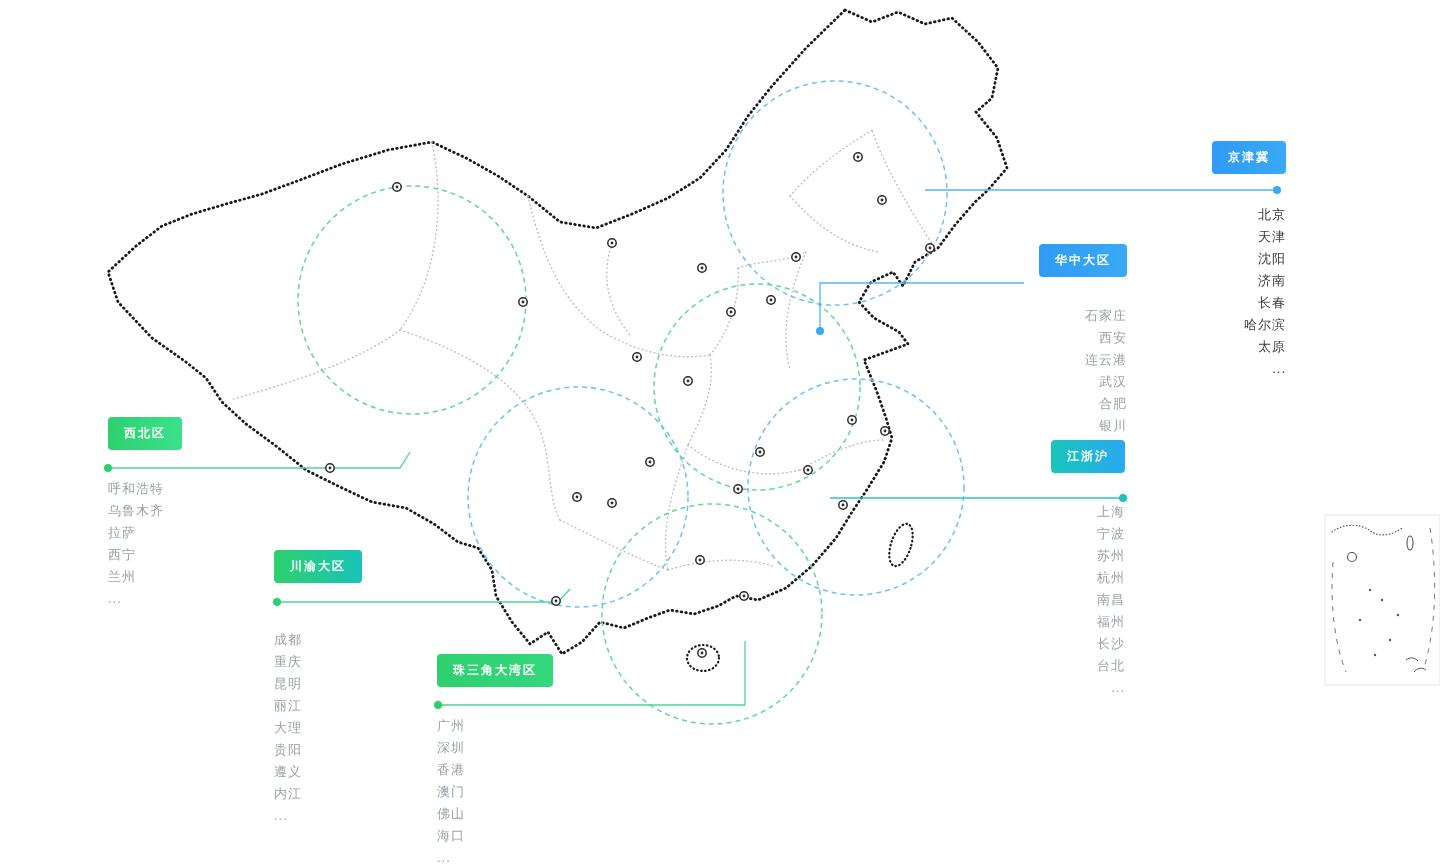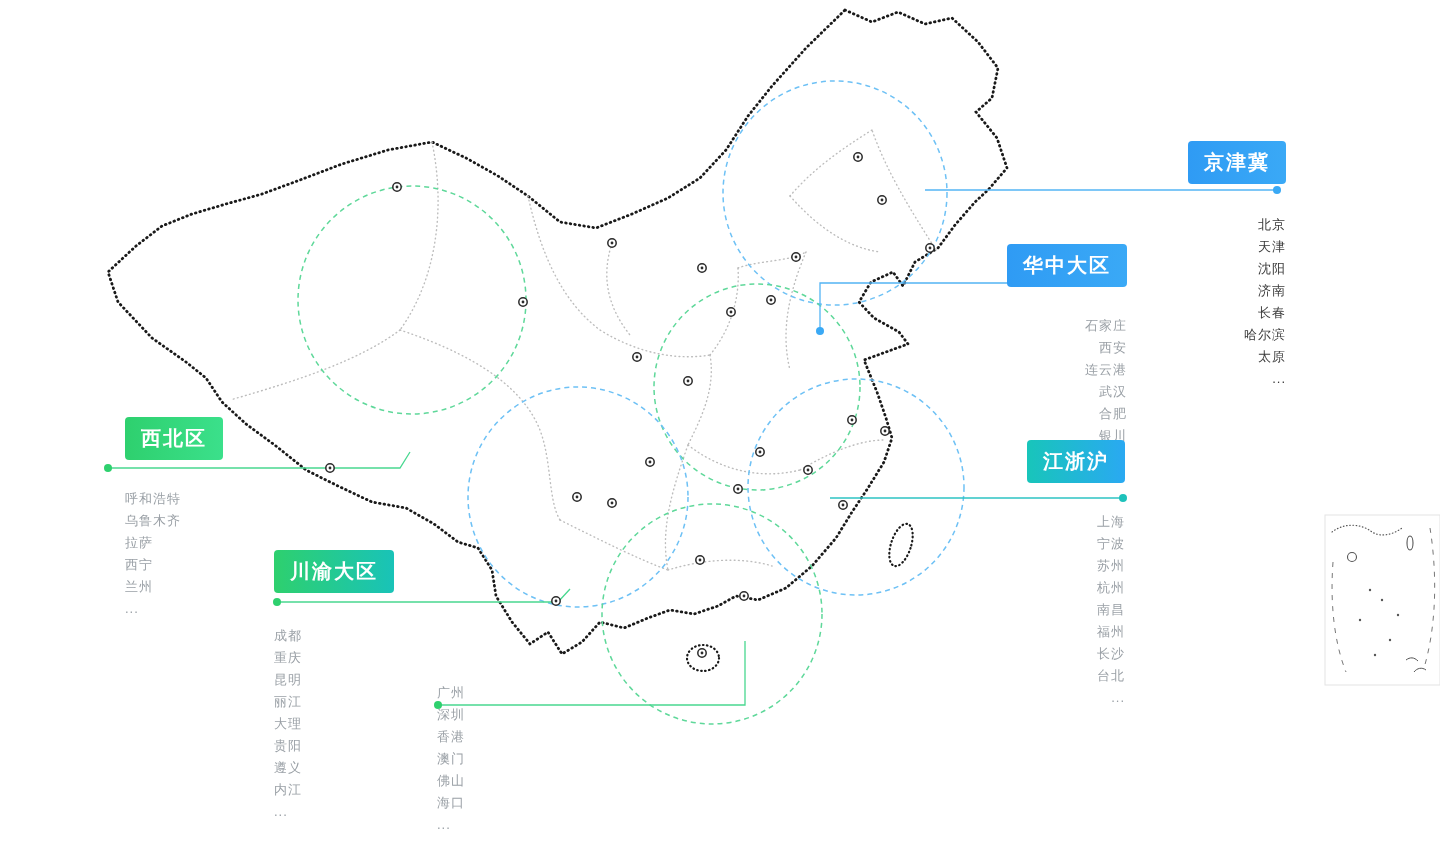--- a/index.html
+++ b/index.html
@@ -6,28 +6,28 @@
   body{
     width:1440px;height:868px;position:relative;overflow:hidden;
     background:#ffffff;
     font-family:"Liberation Sans","DejaVu Sans",sans-serif;
   }
   #map-layer{position:absolute;left:0;top:0;width:1440px;height:868px;z-index:1}
   .region{position:absolute;z-index:2}
   .region.align-right{text-align:right}
   .region.align-left{text-align:left}
   .badge{
-    display:inline-block;color:#fff;font-size:20px;font-weight:bold;
+    display:inline-block;color:#fff;font-size:12px;font-weight:bold;
     padding:8px 16px;border-radius:4px;letter-spacing:2px;
     background:#2f9bf4;cursor:pointer;white-space:nowrap;
   }
   .cities{list-style:none;margin:28px 0 0 0;padding:0;font-size:13px;color:#9aa0a6;letter-spacing:1px}
   .cities li{line-height:22px;white-space:nowrap}
   .region-jingjinji .cities{color:#3a3a3a;margin-top:30px}
-  .region-chuanyu .cities{margin-top:32px}
+  .region-chuanyu .cities{margin-top:46px}
 </style>
 </head>
 <body>
 
 <svg id="map-layer" viewBox="0 0 1440 868" xmlns="http://www.w3.org/2000/svg">
   <defs>
     <g id="cm">
       <circle r="4.2" fill="#ffffff" stroke="#2b2b2b" stroke-width="1.5"></circle>
       <circle r="1.4" fill="#2b2b2b"></circle>
     </g>
@@ -174,21 +174,21 @@
     <li>苏州</li>
     <li>杭州</li>
     <li>南昌</li>
     <li>福州</li>
     <li>长沙</li>
     <li>台北</li>
     <li>...</li>
   </ul>
 </div>
 
-<div class="region region-xibei align-left" style="left:125px;top:417px;width:150px">
+<div class="region region-xibei align-left" style="left:108px;top:417px;width:150px">
   <span class="badge" style="background:linear-gradient(90deg,#2ed06e,#3be08b)">西北区</span>
   <ul class="cities">
     <li>呼和浩特</li>
     <li>乌鲁木齐</li>
     <li>拉萨</li>
     <li>西宁</li>
     <li>兰州</li>
     <li>...</li>
   </ul>
 </div>
@@ -202,20 +202,21 @@
     <li>丽江</li>
     <li>大理</li>
     <li>贵阳</li>
     <li>遵义</li>
     <li>内江</li>
     <li>...</li>
   </ul>
 </div>
 
 <div class="region region-zhusanjiao align-left" style="left:437px;top:654px;width:160px">
+  <span class="badge" style="background:linear-gradient(90deg,#2ed06e,#34d77e)">珠三角大湾区</span>
   <ul class="cities">
     <li>广州</li>
     <li>深圳</li>
     <li>香港</li>
     <li>澳门</li>
     <li>佛山</li>
     <li>海口</li>
     <li>...</li>
   </ul>
 </div>

